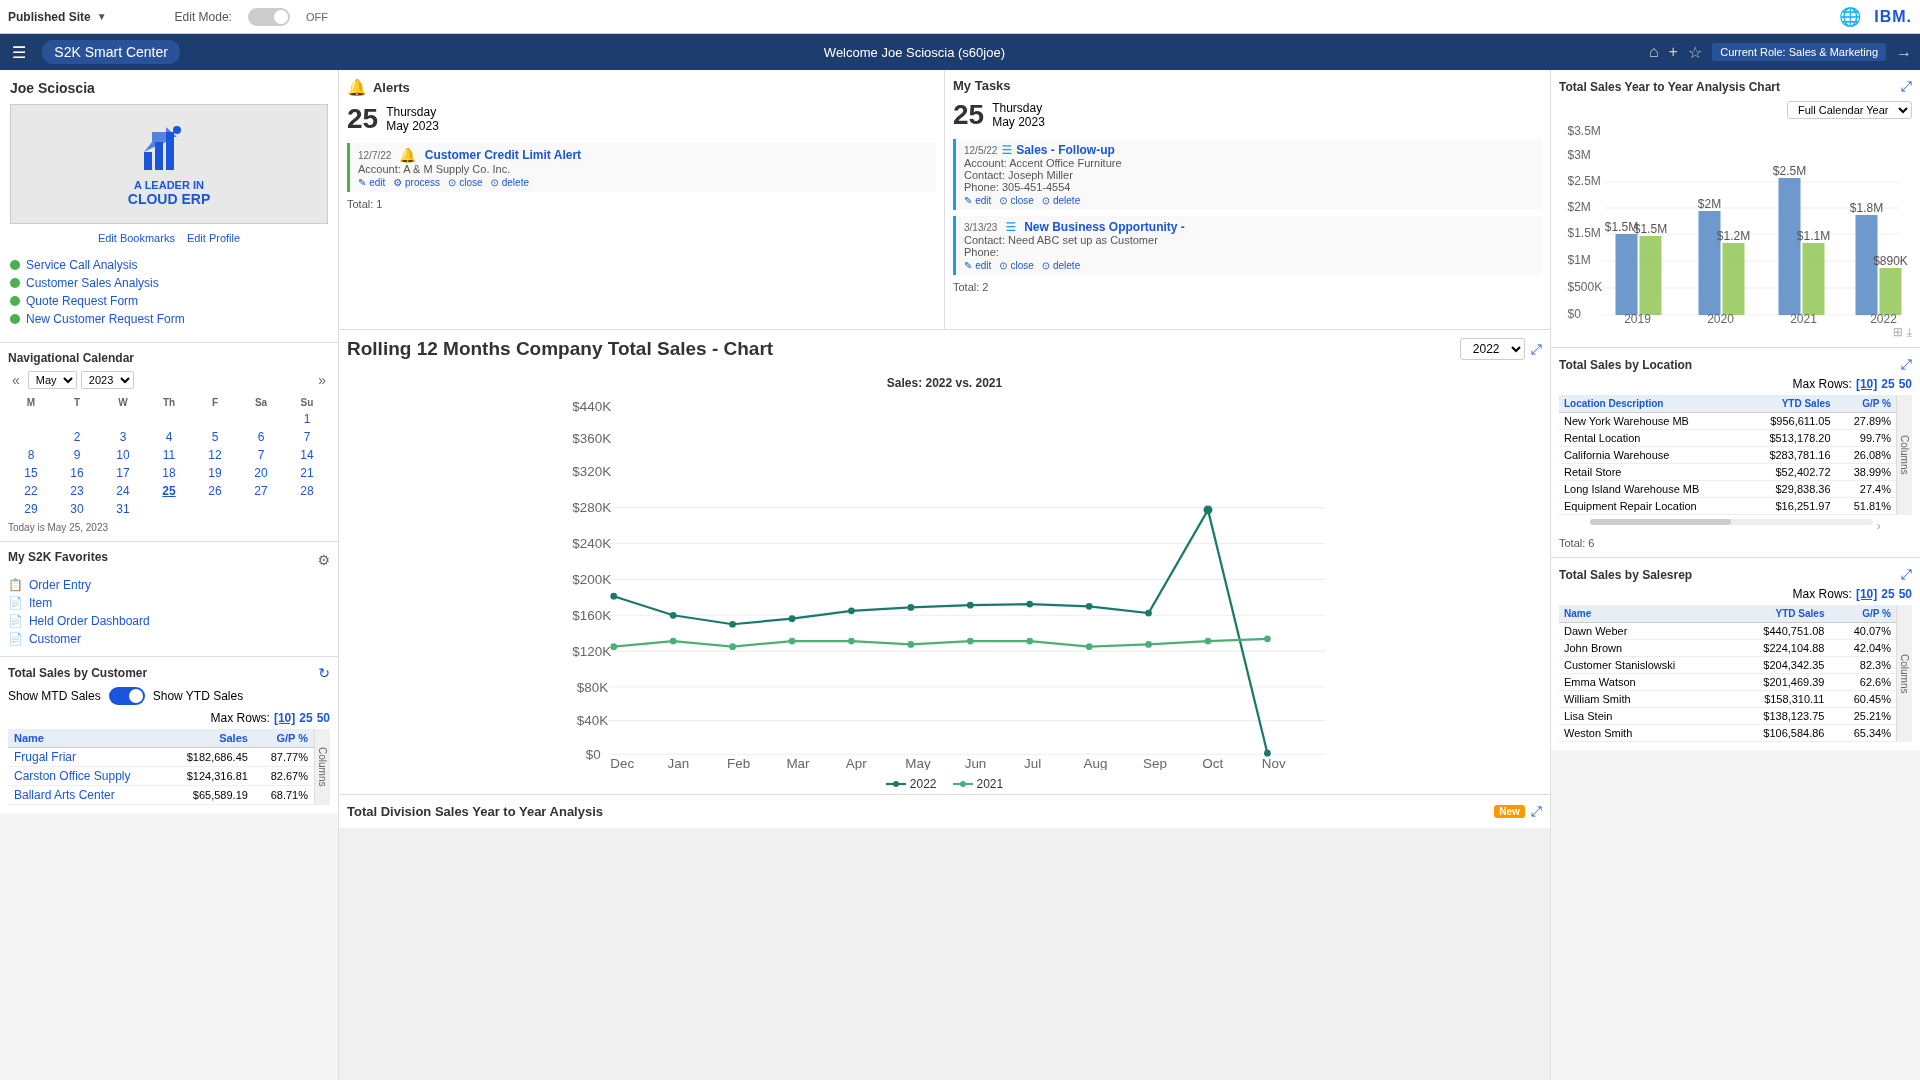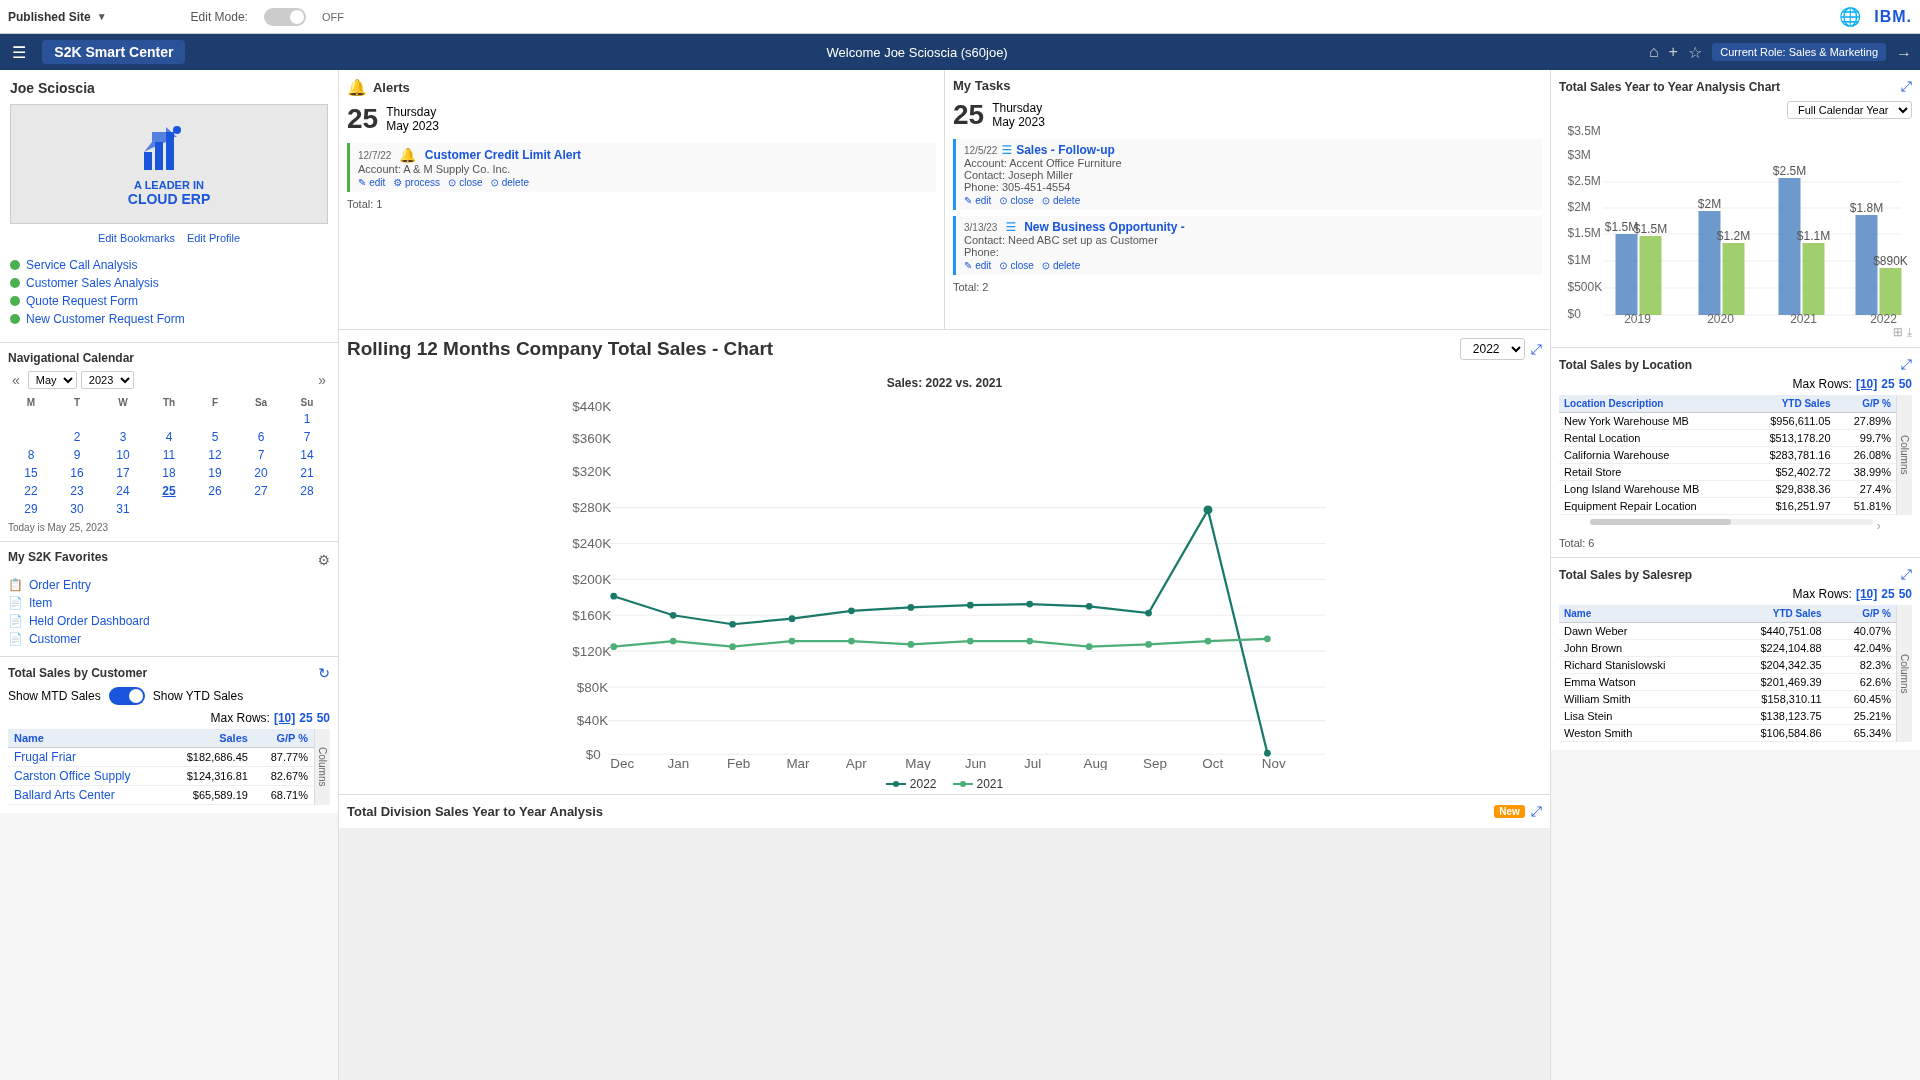--- a/index.html
+++ b/index.html
@@ -6,33 +6,33 @@
     body { background: #f0f0f0; overflow: hidden; width: 1920px; height: 1080px; }
 
     
     .top-bar {
       display: flex; align-items: center; height: 34px;
       background: #fff; border-bottom: 1px solid #ccc;
       padding: 0 8px; gap: 16px;
     }
     .top-bar-left { display: flex; align-items: center; gap: 6px; font-size: 13px; font-weight: bold; color: #333; }
     .top-bar-left .dropdown-arrow { font-size: 10px; color: #555; cursor: pointer; }
-    .edit-mode-label { font-size: 12px; color: #555; margin-left: 36px; padding-left: 32px; }
+    .edit-mode-label { font-size: 12px; color: #555; margin-left: 20px; padding-left: 32px; }
     .toggle-switch { display: inline-flex; align-items: center; background: #ccc; border-radius: 10px; width: 42px; height: 18px; padding: 2px; cursor: pointer; }
     .toggle-knob { width: 14px; height: 14px; background: #fff; border-radius: 50%; margin-left: auto; }
     .top-bar-right { margin-left: auto; display: flex; align-items: center; gap: 12px; }
     .ibm-logo { font-size: 16px; font-weight: bold; color: #1a56db; letter-spacing: 1px; }
 
     
     .nav-bar {
       display: flex; align-items: center; height: 36px;
       background: #1c3d6e; color: #fff; padding: 0 8px; gap: 12px;
     }
     .nav-bar .menu-icon { font-size: 16px; cursor: pointer; padding: 4px; }
-    .nav-bar .site-title { font-size: 14px; font-weight: bold; background: #2a5298; padding: 4px 12px; border-radius: 4px; }
+    .nav-bar .site-title { font-size: 14px; font-weight: normal; background: #2a5298; padding: 4px 12px; border-radius: 11px; }
     .nav-bar .welcome { flex: 1; text-align: center; font-size: 13px; }
     .nav-bar .nav-right { display: flex; align-items: center; gap: 10px; }
     .nav-icon { font-size: 16px; cursor: pointer; color: #ccc; }
     .current-role { background: #2a5298; padding: 3px 8px; border-radius: 3px; font-size: 11px; }
 
     
     .main-layout { display: flex; height: calc(1080px - 70px); }
 
     
     .left-panel { width: 339px; background: #f5f5f5; border-right: 1px solid #ddd; overflow-y: auto; flex-shrink: 0; }
@@ -739,21 +739,21 @@
                 <td>Dawn Weber</td>
     <td class="right">$440,751.08</td>
     <td class="right">40.07%</td>
               </tr>
               <tr>
                 <td>John Brown</td>
     <td class="right">$224,104.88</td>
     <td class="right">42.04%</td>
               </tr>
               <tr>
-                <td>Richard Stanislowski</td>
+                <td>Customer Stanislowski</td>
     <td class="right">$204,342.35</td>
     <td class="right">82.3%</td>
               </tr>
               <tr>
                 <td>Emma Watson</td>
     <td class="right">$201,469.39</td>
     <td class="right">62.6%</td>
               </tr>
               <tr>
                 <td>William Smith</td>

